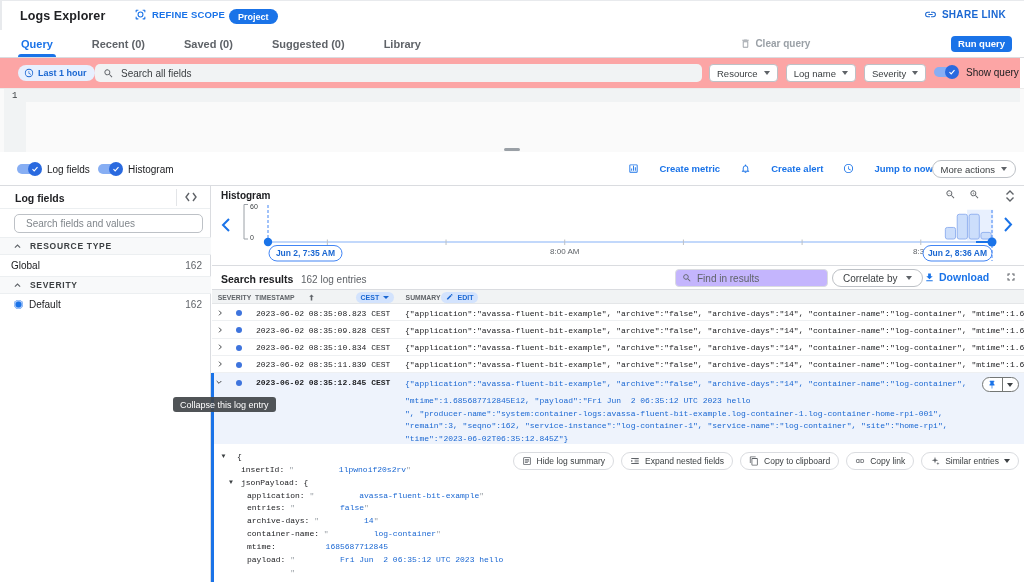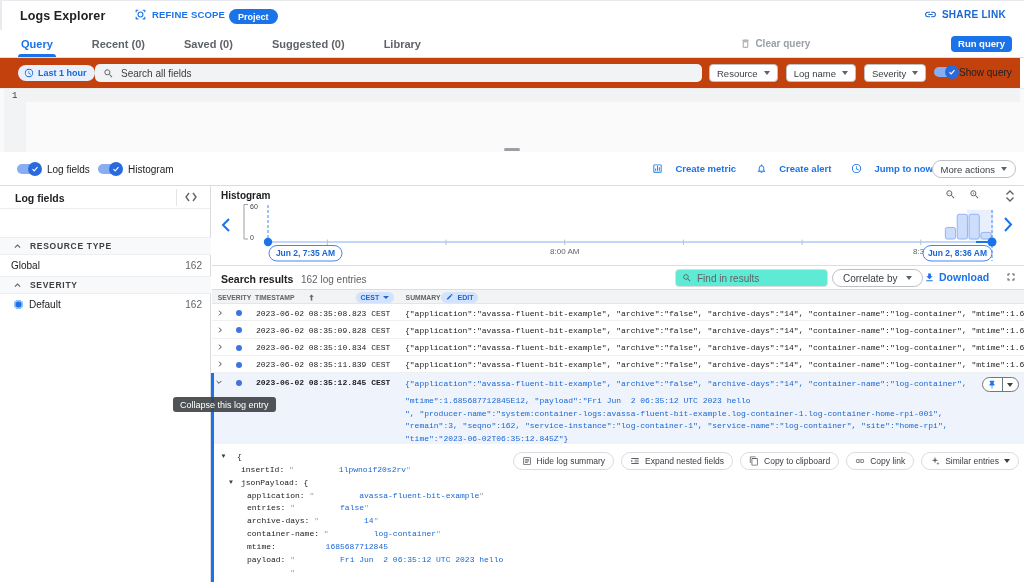--- a/index.html
+++ b/index.html
@@ -24,48 +24,48 @@
   .tab { position:relative; font-size:11px; font-weight:bold; color:#5f6368; display:flex; align-items:center; height:27px; padding:0 1px; }
   .tab.active { color:#1a73e8; }
   .tab.active:after { content:""; position:absolute; left:-2px; right:-2px; bottom:0; height:3px; background:#1a73e8; border-radius:3px 3px 0 0; }
   .tab-actions { position:absolute; right:12px; top:0; height:27px; display:flex; align-items:center; gap:15px; white-space:nowrap; }
   .taction { display:flex; align-items:center; gap:4px; font-size:10px; font-weight:bold; cursor:pointer; }
   .taction.disabled { color:#9aa0a6; }
   .taction.blue { color:#1a73e8;margin-top:45px; }
   .run-btn { height:16px; padding:0 7px; background:#1a73e8; border:none; border-radius:4px; color:#fff; font-size:9.5px; font-weight:bold; font-family:inherit; display:flex; align-items:center; cursor:pointer; }
 
   
-  .filterbar { position:absolute; left:0; top:58px; width:1020px; height:30px; background:#c2410c; }
+  .filterbar { position:absolute; left:0; top:58px; width:1020px; height:30px; background:#fca5a5; }
   .time-pill { position:absolute; left:18px; top:7px; height:16px; padding:0 8px 0 6px; border-radius:9px; background:#e8f0fe; color:#1a67d2; font-size:9px; font-weight:bold; white-space:nowrap; display:flex; align-items:center; gap:4px; cursor:pointer; }
   .allsearch { position:absolute; left:95px; top:6px; width:607px; height:18px; background:#f1f3f4; border-radius:5px; display:flex; align-items:center; padding:0 8px; gap:7px; color:#3c4043; font-size:10px; }
   .fpill { height:18px; padding:0 7px; border:1px solid #bdc1c6; border-radius:4px; background:#fff; color:#3c4043; font-size:9.5px; display:flex; align-items:center; gap:6px; cursor:pointer; white-space:nowrap; }
   .fpills { position:absolute; left:709px; top:6px; display:flex; gap:8px; }
   .fpill .carat, .mini-caret { width:0; height:0; border-left:3.5px solid transparent; border-right:3.5px solid transparent; border-top:4px solid #5f6368; }
-  .showq { position:absolute; left:934px; top:7px; display:flex; align-items:center; }
+  .showq { position:absolute; left:934px; top:7px; display:flex; align-items:center; gap:7px; }
   .showq-label { font-size:10px; color:#202124; white-space:nowrap; }
 
   
   .toggle { position:relative; width:25px; height:14px; flex:0 0 25px; cursor:pointer; }
   .toggle .track { position:absolute; left:0; top:2px; width:24px; height:10px; border-radius:6px; background:#87aef3; }
   .toggle .thumb { position:absolute; right:0; top:0; width:14px; height:14px; border-radius:50%; background:#2a6adf; display:flex; align-items:center; justify-content:center; }
   .toggle .thumb svg { width:8px; height:8px; }
 
   
   .editor { position:absolute; left:0; top:88px; width:1024px; height:64px; background:#fafafa; border-top:1px solid #ececec; }
   .editor .gutter { position:absolute; left:4px; top:0; width:22px; height:64px; background:#f1f3f4; }
   .editor .line1 { position:absolute; left:4px; top:0; width:1016px; height:13px; background:#f1f3f4; }
   .editor .lno { position:absolute; left:12px; top:2px; font-family:"Liberation Mono","DejaVu Sans Mono",monospace; font-size:9px; color:#3c4043; }
   .editor .handle { position:absolute; left:504px; bottom:1px; width:16px; height:3px; border-radius:2px; background:#9aa0a6; cursor:ns-resize; }
 
   
   .viewbar { position:absolute; left:0; top:152px; width:1024px; height:34px; border-bottom:1px solid #dadce0; background:#fff; }
   .vtoggle { position:absolute; top:10px; display:flex; align-items:center; gap:5px; }
   .vtoggle .lbl { font-size:10px; color:#202124; white-space:nowrap; }
   .vlinks { position:absolute; right:91px; top:0; height:33px; display:flex; align-items:center; gap:20px; }
-  .vlink { display:flex; align-items:center; gap:12px; color:#1a73e8; font-size:9.5px; font-weight:bold; cursor:pointer; white-space:nowrap; }
+  .vlink { display:flex; align-items:center; gap:20px; color:#1a73e8; font-size:9.5px; font-weight:bold; cursor:pointer; white-space:nowrap; }
   .more-btn { position:absolute; right:8px; top:8px; height:18px; padding:0 8px; border:1px solid #bdc1c6; border-radius:10px; background:#fff; font-size:9.5px; color:#3c4043; font-family:inherit; display:flex; align-items:center; gap:6px; cursor:pointer; }
 
   
   .main { position:absolute; left:0; top:186px; width:1024px; height:396px; background:#fff; }
   .fields-panel { position:absolute; left:0; top:0; width:211px; height:396px; border-right:1px solid #dadce0; background:#fff; }
   .fp-head { position:absolute; left:0; top:0; width:100%; height:23px; border-bottom:1px solid #eceff1; }
   .fp-title { position:absolute; left:15px; top:6px; font-size:10.5px; font-weight:bold; color:#202124; }
   .fp-collapse { position:absolute; right:12px; top:5px; color:#5f6368; cursor:pointer; }
   .fp-vdiv { position:absolute; right:33px; top:3px; width:1px; height:17px; background:#e3e5e8; }
   .fp-search { position:absolute; left:14px; top:28px; width:189px; height:19px; border:1px solid #bdc1c6; border-radius:5px; background:#fff; display:flex; align-items:center; padding:0 11px; color:#80868b; font-size:10px; }
@@ -79,21 +79,21 @@
   
   .results { position:absolute; left:212px; top:0; width:812px; height:396px; background:#fff; }
   .histo { position:absolute; left:0; top:0; width:812px; height:80px; border-bottom:1px solid #dadce0; }
   .histo-title { position:absolute; left:9px; top:4px; font-size:10px; font-weight:bold; color:#202124; }
   .histo-icons { position:absolute; right:44px; top:3px; display:flex; gap:13px; color:#5f6368; }
   .histo-ud { position:absolute; right:9px; top:4px; color:#5f6368; cursor:pointer; }
 
   .res-toolbar { position:absolute; left:0; top:80px; width:812px; height:24px; border-bottom:1px solid #dadce0; }
   .qr-title { position:absolute; left:9px; top:7px; font-size:10.5px; font-weight:bold; color:#202124; }
   .qr-count { position:absolute; left:89px; top:7.5px; font-size:10px; color:#5f6368; }
-  .find-box { position:absolute; left:463px; top:3px; width:153px; height:18px; border:1px solid #dadce0; border-radius:4px; display:flex; align-items:center; padding:0 6px; gap:5px; color:#5f6368; font-size:10px; background:#5eead4; }
+  .find-box { position:absolute; left:463px; top:3px; width:153px; height:18px; border:1px solid #dadce0; border-radius:4px; display:flex; align-items:center; padding:0 6px; gap:5px; color:#5f6368; font-size:10px; background:#c4b5fd; }
   .correlate { position:absolute; left:620px; top:3px; height:18px; padding:0 10px; border:1px solid #bdc1c6; border-radius:10px; background:#fff; color:#3c4043; font-size:10px; display:flex; align-items:center; gap:9px; cursor:pointer; }
   .download { position:absolute; left:712px; top:5px; display:flex; align-items:center; gap:4px; color:#1a73e8; font-size:10.5px; font-weight:bold; cursor:pointer; }
   .fsbtn { position:absolute; right:7px; top:5px; color:#5f6368; cursor:pointer; }
 
   .thead { position:absolute; left:0; top:104px; width:812px; height:14px; background:#f1f3f4; border-bottom:1px solid #e4e6e8; font-size:6.8px; color:#5f6368; font-weight:bold; letter-spacing:0; white-space:nowrap; }
   .th { position:absolute; top:3.5px; }
   .chip { position:absolute; height:11px; border-radius:6px; background:#d3e3fd; color:#1a67d2; display:flex; align-items:center; padding:0 5px; gap:4px; font-size:7px; font-weight:bold; cursor:pointer; top:1.5px; }
   .chip .carat2 { width:0; height:0; border-left:3px solid transparent; border-right:3px solid transparent; border-top:3.5px solid #1a67d2; }
 
   .mono { font-family:"Liberation Mono","DejaVu Sans Mono",monospace; font-size:8px; }
@@ -355,20 +355,23 @@
 
   <div class="main">
 
     <aside class="fields-panel">
       <div class="fp-head">
         <span class="fp-title">Log fields</span>
         <div class="fp-vdiv"></div>
         <svg class="fp-collapse" width="14" height="12" viewBox="0 0 14 12">
           <path fill="none" stroke="currentColor" stroke-width="1.4" d="M5 2 2 6l3 4M9 2l3 4-3 4"></path>
         </svg>
+      </div>
+      <div class="fp-search">
+        <span>Search fields and values</span>
       </div>
       <div id="field-sections">
           <div class="fsec-head" style="top: 51px;">
             <svg width="9" height="9" viewBox="0 0 24 24">
               <path fill="none" stroke="#5f6368" stroke-width="3" d="m5 15 7-7 7 7"></path>
             </svg>
             <span class="txt">RESOURCE TYPE</span>
           </div>
           <div class="frow" style="top: 69px;">
             <span class="lab" style="margin-left: 11px;">Global</span>

